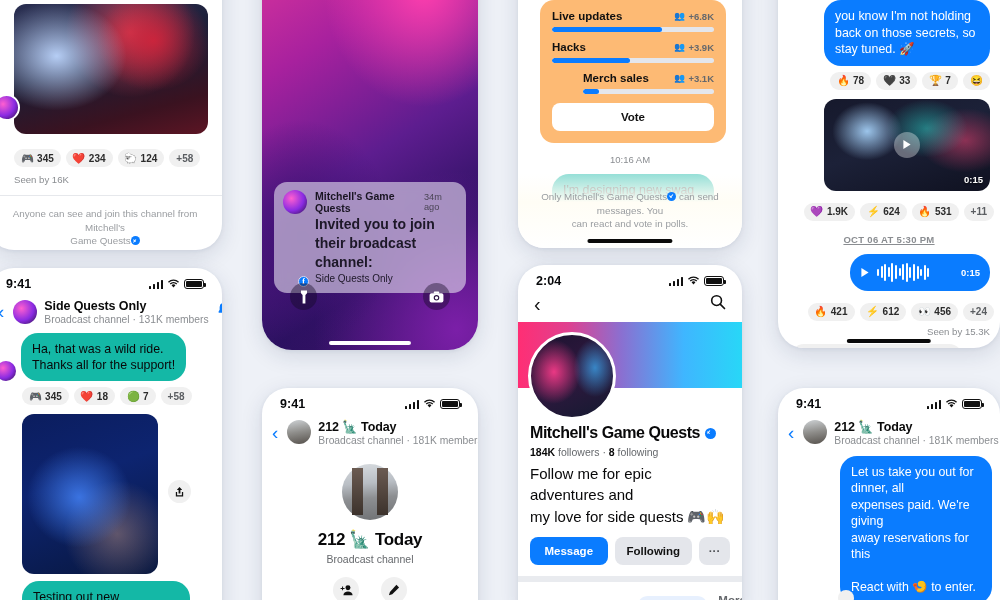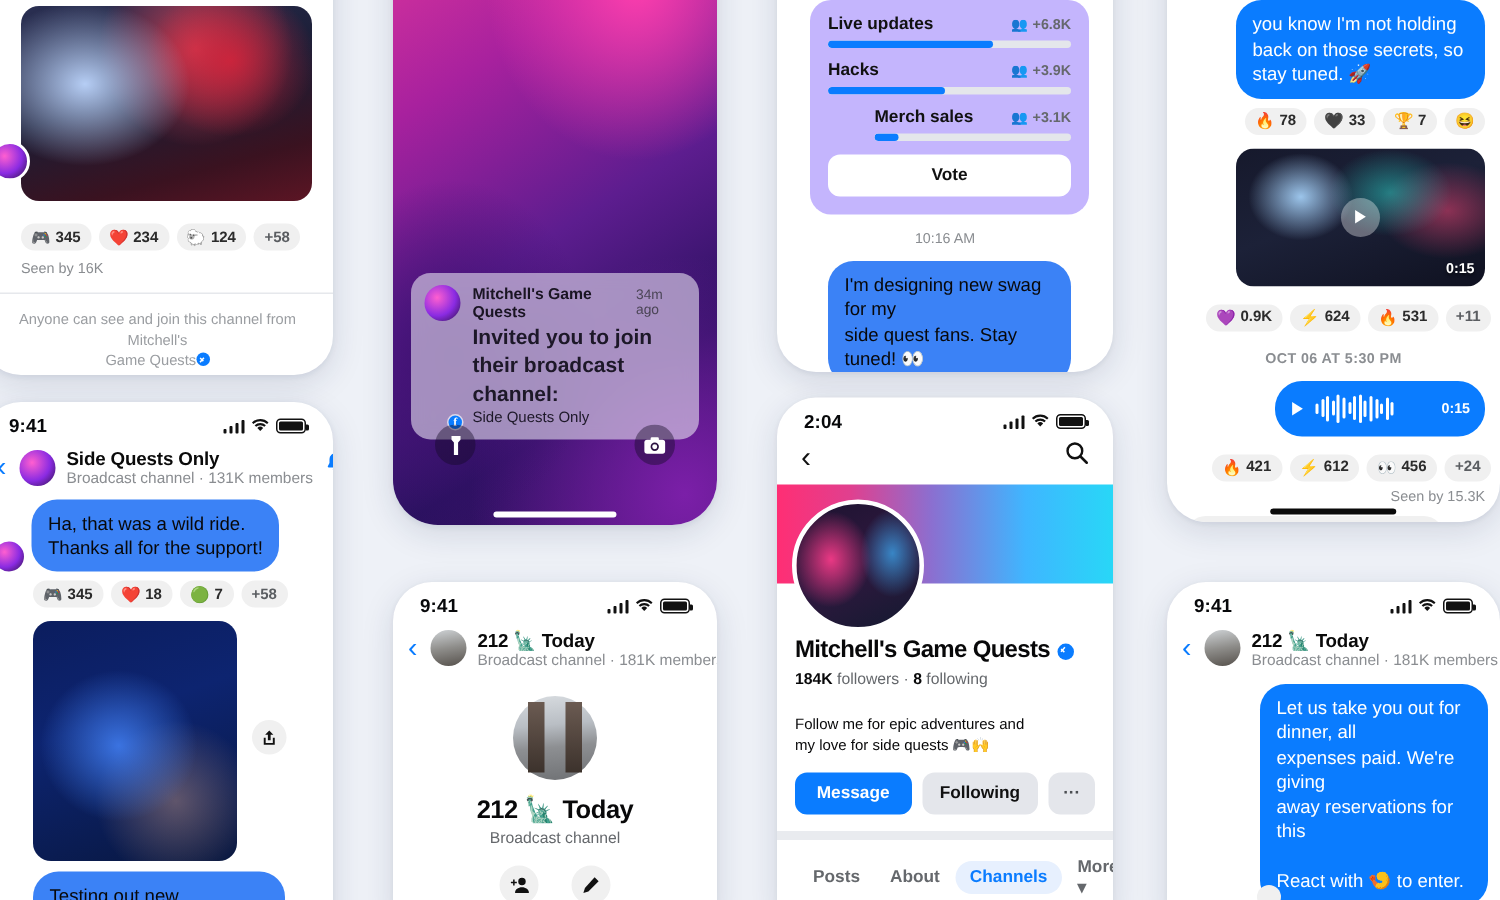--- a/index.html
+++ b/index.html
@@ -40,21 +40,21 @@
     display: flex; align-items: center; gap: 7px;
     padding: 6px 12px 8px 8px;
   }
   .chev { color:#0a7cff; font-size:19px; line-height:1; font-weight:500; padding:0 2px; }
   .av { border-radius: 50%; flex: 0 0 auto; overflow:hidden; position:relative; }
   .ch-title { font-size: 12.5px; font-weight: bold; color: #0a0a0a; letter-spacing:-.1px; white-space:nowrap;}
   .ch-sub { font-size: 10.3px; color: #8a8d91; margin-top:.5px; white-space:nowrap;}
   .bell { margin-left:auto; color:#0a7cff; }
 
   .bubble-in {
-    background: #3b82f6; color:#080809; border-radius: 17px;
+    background: #14b8a6; color:#080809; border-radius: 17px;
     padding: 8px 11px; font-size: 12.4px; line-height: 1.32; max-width: 168px;
   }
   .bubble-out {
     background: #0a7cff; color:#fff; border-radius: 17px;
     padding: 8px 11px; font-size: 12.4px; line-height: 1.33;
   }
   .reacts { display:flex; gap:5px; margin-top:6px; flex-wrap:nowrap;}
   .pill {
     background: #f0f0f0; border-radius: 11px; padding: 2.5px 7px;
     font-size: 10px; font-weight: bold; color:#2b2b2b;
@@ -357,21 +357,21 @@
           <svg width="12" height="12" viewBox="0 0 13 13">
               <path d="M9.1.9 12 3.8 4.6 11.2 1 12.3l1.1-3.6L9.1.9Z" fill="#111"></path>
             </svg>
         </div>
 
       </div>
     </div>
   </div>
 
   <div class="phone" style="left:518px; top:-78px; width:224px; height:326px; border-radius:0 0 26px 26px;">
-    <div style="background:#c4b5fd;border-radius:14px;margin:78px 16px 0 22px;padding:10px 12px 12px;">
+    <div style="background:#fdba74;border-radius:14px;margin:78px 16px 0 22px;padding:10px 12px 12px;">
       <div>
         <div style="display:flex;align-items:center;justify-content:space-between;">
           <span class="pollrow-label">Live updates</span>
           <span style="display:flex;align-items:center;gap:3px;">
             <span style="font-size:9px;">👥</span>
             <span class="pollcount">+6.8K</span>
           </span>
         </div>
         <div class="pollbar">
             <i style="width:68%"></i>
@@ -404,20 +404,30 @@
       <div class="votebtn">Vote</div>
     </div>
 
     <div class="ts" style="margin-top:11px;">10:16 AM</div>
 
     <div class="bubble-in" style="margin:9px 0 0 34px; max-width:162px;">
       <span>I'm designing new swag for my</span><br>
       <span>side quest fans. Stay tuned! 👀</span>
     </div>
 
+    <div style="position:absolute;left:0;right:0;bottom:0;height:74px;
+                background:linear-gradient(180deg, rgba(255,255,255,.55) 0%, #fffdf5 38%, #ffffff 100%);
+                padding-top:16px;">
+      <div class="notice">
+        <span>Only Mitchell's Game Quests</span><span class="verified"></span>
+        <span>can send messages. You</span><br>
+        <span>can react and vote in polls.</span>
+      </div>
+      <div class="homebar"></div>
+    </div>
   </div>
 
   <div class="phone" style="left:518px; top:265px; width:224px; height:345px; border-radius:26px 26px 0 0;">
     <div class="statusbar">
       <span>2:04</span>
       <span class="sb-right">
         <span class="bars">
             <i></i>
             <i></i>
             <i></i>
@@ -453,21 +463,21 @@
       <div style="display:flex;align-items:center;gap:5px;">
         <span style="font-size:16px;font-weight:bold;color:#080809;letter-spacing:-.45px;">Mitchell's Game Quests</span>
         <span class="verified" style="width:11px;height:11px;"></span>
       </div>
       <div style="font-size:10.5px;color:#65686c;margin-top:4px;">
         <b style="color:#080809;">184K</b>
         <span>followers</span> ·
         <b style="color:#080809;">8</b>
         <span>following</span>
       </div>
-      <div style="font-size:10px;color:#080809;line-height:1.42;margin-top:18px;">
+      <div style="font-size:15px;color:#080809;line-height:1.42;margin-top:5px;">
         <span>Follow me for epic adventures and</span><br>
         <span>my love for side quests 🎮🙌</span>
       </div>
 
       <div style="display:flex;gap:7px;margin-top:10px;">
         <div class="profbtn prof-primary" style="flex:1.05;">Message</div>
         <div class="profbtn prof-sec" style="flex:1.05;">Following</div>
         <div class="profbtn prof-sec" style="flex:.42;color:#4b4e52;">···</div>
       </div>
     </div>
@@ -517,36 +527,36 @@
             <path d="M1.4 1 8.6 5.5 1.4 10V1Z" fill="#fff"></path>
           </svg>
       </div>
       <div style="position:absolute;right:7px;bottom:6px;color:#fff;font-size:9.5px;font-weight:bold;
                   text-shadow:0 1px 2px rgba(0,0,0,.6);">0:15</div>
     </div>
 
     <div class="reacts" style="justify-content:flex-end;padding:6px 6px 0;">
       <div class="pill">
         <span class="em">💜</span>
-        <span>0.9K</span>
+        <span>1.9K</span>
         </div>
       <div class="pill">
         <span class="em">⚡</span>
         <span>624</span>
         </div>
       <div class="pill">
         <span class="em">🔥</span>
         <span>531</span>
         </div>
       <div class="pill more">
         <span>+11</span>
         </div>
     </div>
 
-    <div class="ts" style="margin-top:13px;font-weight:bold;letter-spacing:.3px;">OCT 06 AT 5:30 PM</div>
+    <div class="ts" style="margin-top:13px;font-weight:bold;letter-spacing:.3px;text-decoration:underline;">OCT 06 AT 5:30 PM</div>
 
     <div style="margin:9px 10px 0 72px;background:#0a7cff;border-radius:18px;
                 display:flex;align-items:center;gap:7px;padding:9px 10px;">
       <svg width="10" height="11" viewBox="0 0 10 11">
           <path d="M1.4 1 8.6 5.5 1.4 10V1Z" fill="#fff"></path>
         </svg>
       <span style="display:flex;align-items:center;gap:1.6px;height:19px;flex:1;">
         <i style="width:2px;height:7px;background:#fff;border-radius:1px;display:block"></i>
         <i style="width:2px;height:12px;background:#fff;border-radius:1px;display:block"></i>
         <i style="width:2px;height:17px;background:#fff;border-radius:1px;display:block"></i>

